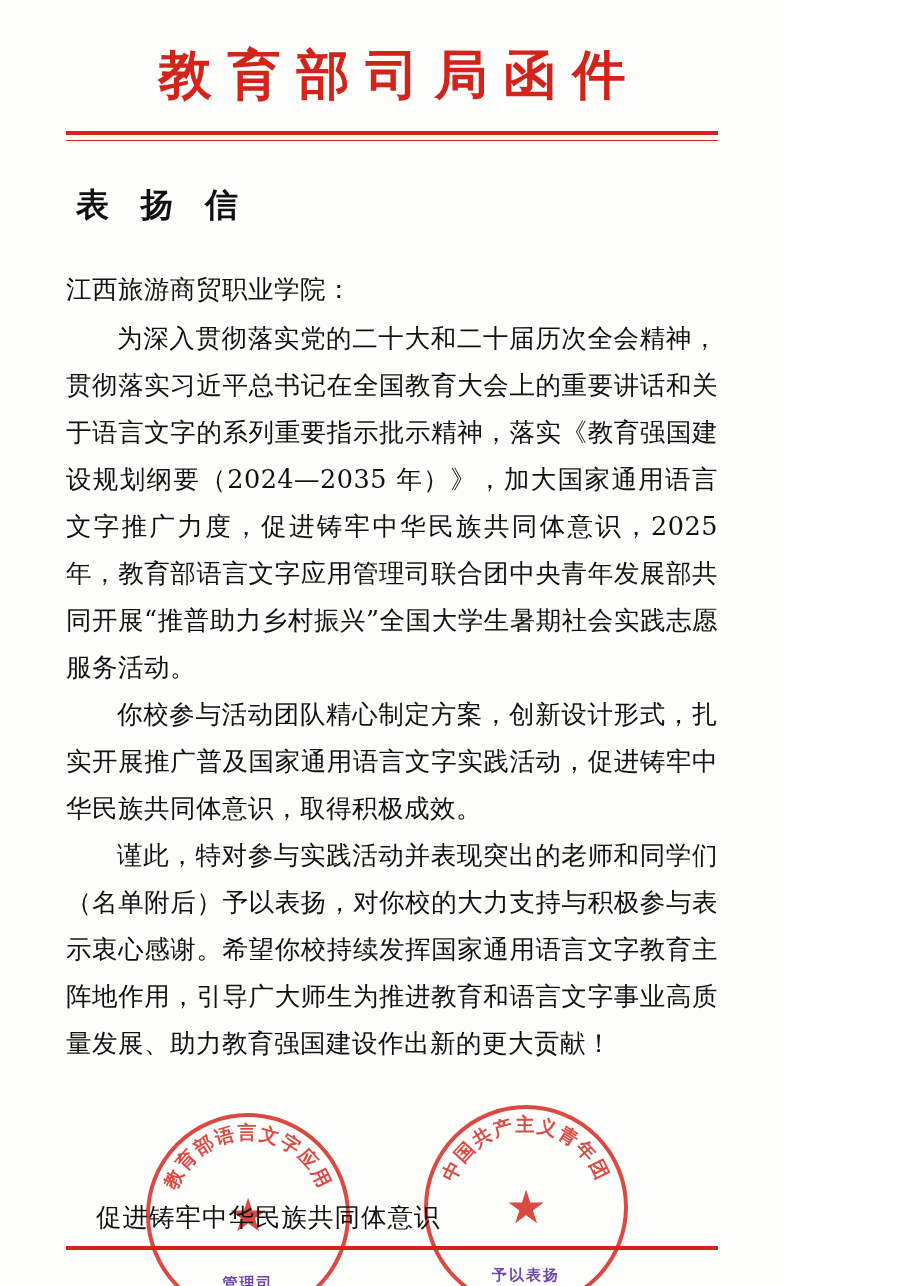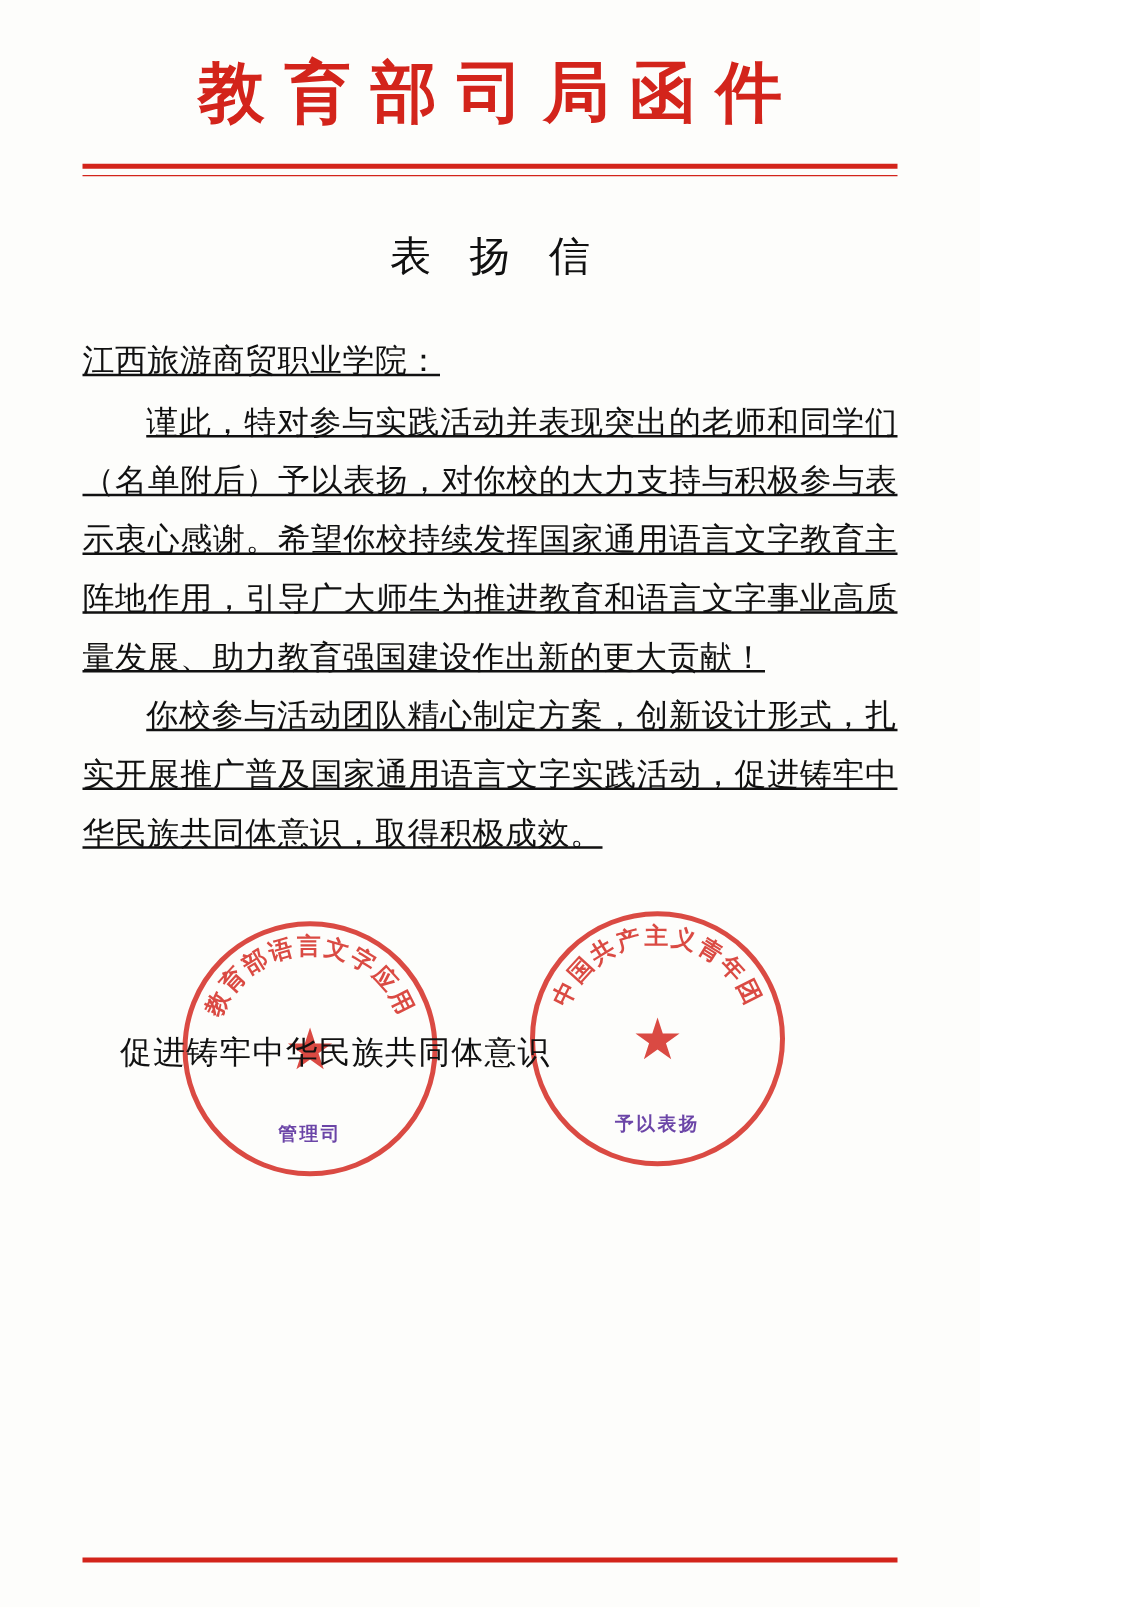--- a/index.html
+++ b/index.html
@@ -50,38 +50,36 @@
   }
   .rule-thin {
     height: 1.5px;
     background: #d3241b;
     width: 100%;
     margin-top: 5px;
   }
 
   
   .letter-title {
-    text-align: center;
     font-size: 33px;
-    font-weight: normal;
+    font-weight: bold;
     letter-spacing: 10px;
     text-indent: 10px;
     margin-top: 42px;
     color: #111;
   }
 
   
   .body-wrap {
     margin-top: 38px;
     font-size: 25.5px;
     line-height: 47px;
     letter-spacing: 0.5px;
     text-align: justify;
     text-justify: inter-ideograph;
-    text-decoration: underline;
   }
   .salutation {
     margin-bottom: 2px;
   }
   .para {
     text-indent: 2em;
     margin: 0;
   }
 
   
@@ -186,22 +184,23 @@
     <div class="rule-group">
       <div class="rule-thick"></div>
       <div class="rule-thin"></div>
     </div>
   </div>
 
   <div class="letter-title">表 扬 信</div>
 
   <div class="body-wrap">
     <div class="salutation">江西旅游商贸职业学院：</div>
+    <p class="para">为深入贯彻落实党的二十大和二十届历次全会精神，贯彻落实习近平总书记在全国教育大会上的重要讲话和关于语言文字的系列重要指示批示精神，落实《教育强国建设规划纲要（2024—2035 年）》，加大国家通用语言文字推广力度，促进铸牢中华民族共同体意识，2025 年，教育部语言文字应用管理司联合团中央青年发展部共同开展“推普助力乡村振兴”全国大学生暑期社会实践志愿服务活动。</p>
+    <p class="para">你校参与活动团队精心制定方案，创新设计形式，扎实开展推广普及国家通用语言文字实践活动，促进铸牢中华民族共同体意识，取得积极成效。</p>
     <p class="para">谨此，特对参与实践活动并表现突出的老师和同学们（名单附后）予以表扬，对你校的大力支持与积极参与表示衷心感谢。希望你校持续发挥国家通用语言文字教育主阵地作用，引导广大师生为推进教育和语言文字事业高质量发展、助力教育强国建设作出新的更大贡献！</p>
-    <p class="para">你校参与活动团队精心制定方案，创新设计形式，扎实开展推广普及国家通用语言文字实践活动，促进铸牢中华民族共同体意识，取得积极成效。</p>
   </div>
 
   <div class="sign-area">
 
     <div class="seal seal-left">
       <svg class="seal-arc" viewBox="0 0 196 196">
         <defs>
           <path id="arcLeft" d="M 22,98 A 76,76 0 0 1 174,98"></path>
         </defs>
         <text>

